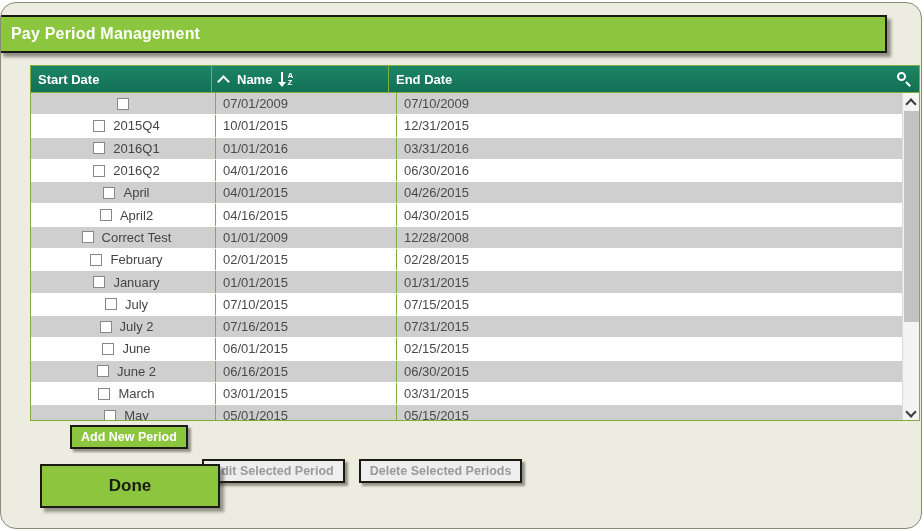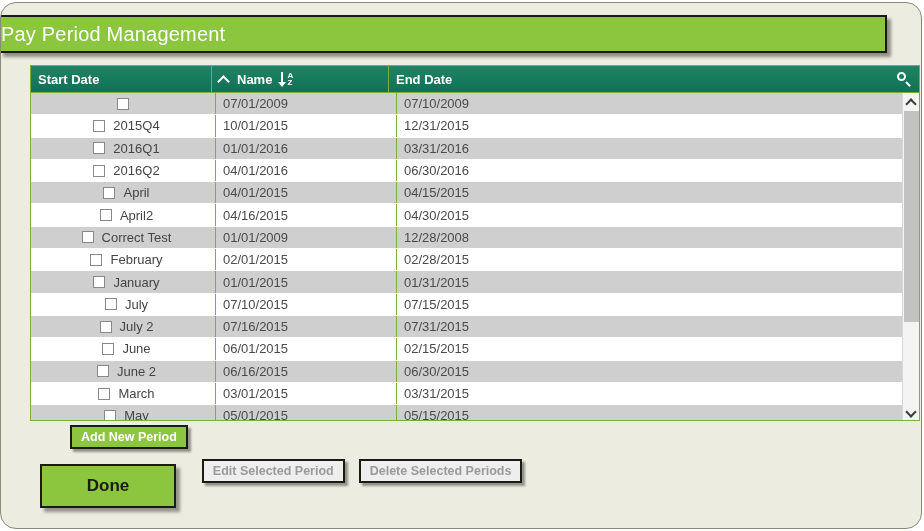--- a/index.html
+++ b/index.html
@@ -41,22 +41,23 @@
     background: #8cc63e;
     border: 2px solid #1a1a14;
     box-sizing: border-box;
     box-shadow: 4px 4px 3px rgba(30,30,25,0.45);
     display: flex;
     align-items: center;
     z-index: 6;
   }
   #title-text {
     color: #ffffff;
-    font-size: 20px;
-    font-weight: normal;
+    font-size: 16px;
+    font-weight: bold;
+    padding-left: 10px;
     letter-spacing: 0.2px;
     white-space: nowrap;
   }
 
   
   #grid {
     position: absolute;
     left: 29px;
     top: 62px;
     width: 890px;
@@ -320,21 +321,21 @@
     color: #9a9a9a;
     margin-left: 14px;
     margin-top: 34px;
   }
 
   
   #done-button {
     position: absolute;
     left: 39px;
     top: 461px;
-    width: 136px;
+    width: 180px;
     height: 44px;
     background: #8cc63e;
     border: 2px solid #1b1b14;
     box-sizing: border-box;
     box-shadow: 4px 4px 3px rgba(40,40,32,0.45);
     display: flex;
     align-items: center;
     justify-content: center;
     color: #1b1b14;
     font-size: 17px;
@@ -411,21 +412,21 @@
           </div>
           <div class="cell c-start">04/01/2016</div>
           <div class="cell c-end">06/30/2016</div>
         </div>
         <div class="row alt">
           <div class="cell c-name">
             <span class="cbx"></span>
             <span>April</span>
           </div>
           <div class="cell c-start">04/01/2015</div>
-          <div class="cell c-end">04/15/2015</div>
+          <div class="cell c-end">04/26/2015</div>
         </div>
         <div class="row norm">
           <div class="cell c-name">
             <span class="cbx"></span>
             <span>April2</span>
           </div>
           <div class="cell c-start">04/16/2015</div>
           <div class="cell c-end">04/30/2015</div>
         </div>
         <div class="row alt">

